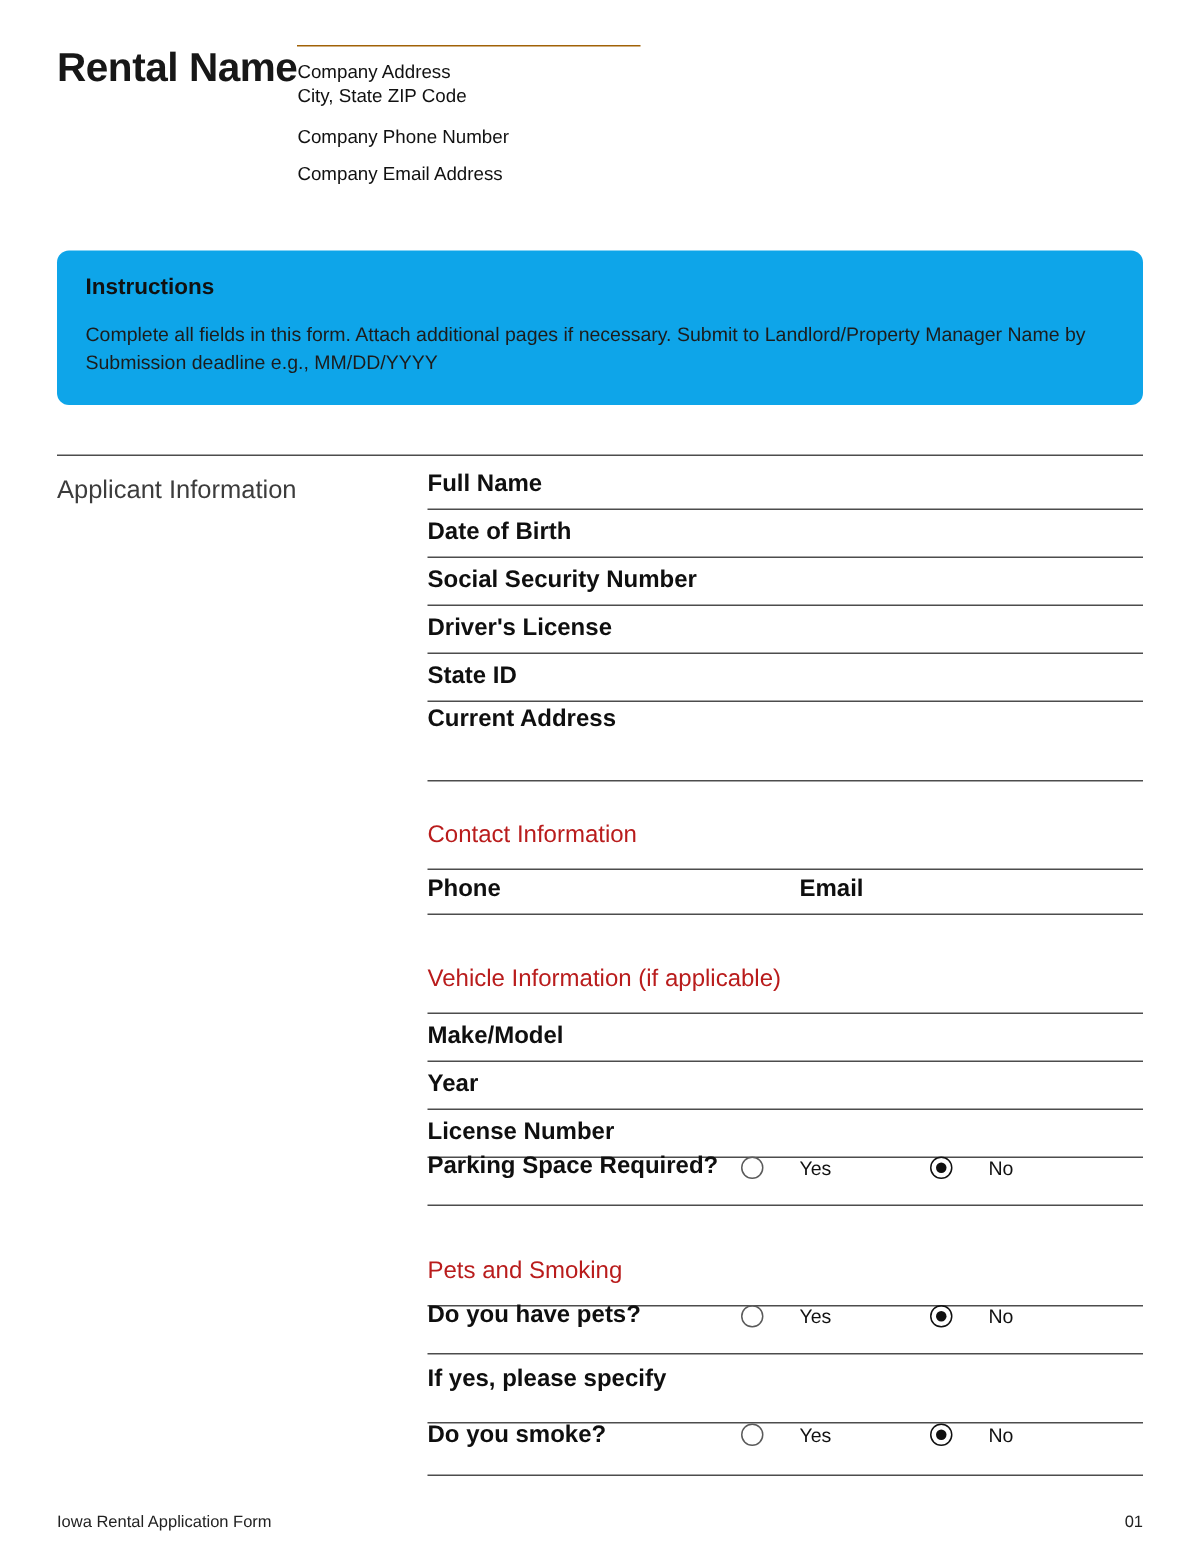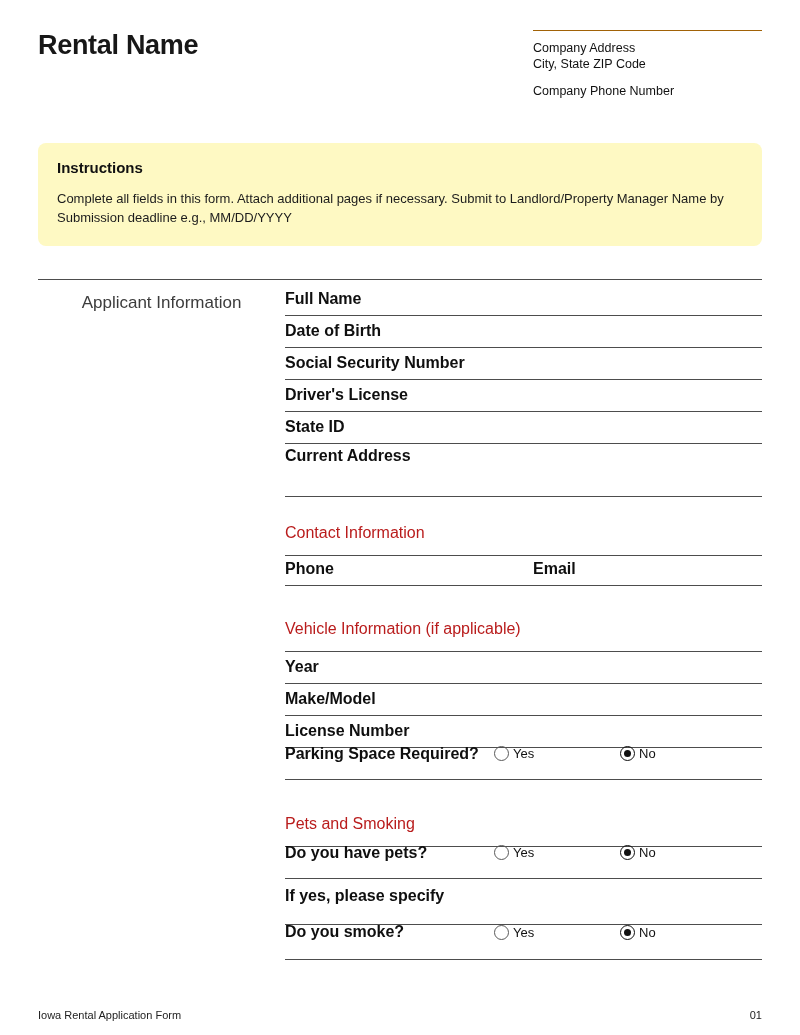--- a/index.html
+++ b/index.html
@@ -9,21 +9,21 @@
     width: 800px;
     height: 1035px;
     background: #ffffff;
     font-family: "Liberation Sans", sans-serif;
     color: #1a1a1a;
     padding: 0 38px;
     overflow: hidden;
   }
 
   
-  .header { display: flex; justify-content: space-between; align-items: flex-start; }
+  .header { display: flex; align-items: flex-start; }
   .page-title {
     margin: 30px 0 0;
     font-size: 27px;
     line-height: 31px;
     font-weight: 700;
     color: #171717;
     letter-spacing: -0.3px;
   }
   .company-block {
     width: 229px;
@@ -33,31 +33,31 @@
     font-size: 12.5px;
     line-height: 15.5px;
     color: #111;
   }
   .company-block .grp { margin-bottom: 12px; }
   .company-block .line { margin-bottom: 9px; }
 
   
   .instructions {
     margin-top: 34px;
-    background: #fef9c3;
+    background: #0ea5e9;
     border-radius: 8px;
     padding: 16px 19px 19px;
   }
   .instructions-heading { margin: 0 0 13px; font-size: 15px; font-weight: 700; color: #111; }
   .instructions-body { margin: 0; font-size: 13px; line-height: 19px; color: #1c1c1c; max-width: 688px; }
 
   
   .top-rule { border: 0; border-top: 1px solid #4d4d4d; margin: 33px 0 0; }
   .main { display: flex; align-items: flex-start; }
-  .side-col { width: 247px; flex: 0 0 247px; padding-top: 13px; text-align: center; }
+  .side-col { width: 247px; flex: 0 0 247px; padding-top: 13px; }
   .side-heading { font-size: 17px; color: #3c3c3c; line-height: 20px; }
   .form-col { flex: 1; min-width: 0; }
 
   
   .field-row {
     display: flex;
     align-items: flex-end;
     height: 32px;
     padding-bottom: 7px;
     border-bottom: 1px solid #4d4d4d;
@@ -81,21 +81,21 @@
     padding-bottom: 13px;
     border-bottom: 1px solid #4d4d4d;
   }
   .section-head.contact { margin-top: 27px; }
   .section-head.vehicle { margin-top: 34px; }
   .section-head.pets { margin-top: 35px; }
 
   
   .field-row.radio-row { align-items: center; padding-bottom: 19px; }
   .question-label { width: 209px; flex: 0 0 209px; }
-  .radio-option { display: flex; align-items: center; gap: 4px; cursor: pointer; }
+  .radio-option { display: flex; align-items: center; gap: 24px; cursor: pointer; }
   .radio-option.yes { width: 126px; flex: 0 0 126px; }
   .radio {
     width: 15px; height: 15px;
     border: 1.5px solid #5a5a5a;
     border-radius: 50%;
     display: inline-flex;
     align-items: center;
     justify-content: center;
     flex: 0 0 15px;
   }
@@ -125,20 +125,21 @@
 <div class="page">
 
   <div class="header">
     <h1 class="page-title">Rental Name</h1>
     <div class="company-block">
       <div class="grp">
         <div>Company Address</div>
         <div>City, State ZIP Code</div>
       </div>
       <div class="line">Company Phone Number</div>
+      <div class="line">Company Email Address</div>
     </div>
   </div>
 
   <div class="instructions">
     <h2 class="instructions-heading">Instructions</h2>
     <p class="instructions-body">Complete all fields in this form. Attach additional pages if necessary. Submit to Landlord/Property Manager Name by Submission deadline e.g., MM/DD/YYYY</p>
   </div>
 
   <hr class="top-rule">
 
@@ -182,25 +183,25 @@
           <span class="write-area"></span>
         </span>
         <span class="half second">
           <span class="field-label">Email</span>
           <span class="write-area"></span>
         </span>
       </div>
 
       <div class="section-head vehicle">Vehicle Information (if applicable)</div>
       <div class="field-row">
+        <span class="field-label">Make/Model</span>
+        <span class="write-area"></span>
+      </div>
+      <div class="field-row">
         <span class="field-label">Year</span>
-        <span class="write-area"></span>
-      </div>
-      <div class="field-row">
-        <span class="field-label">Make/Model</span>
         <span class="write-area"></span>
       </div>
       <div class="field-row">
         <span class="field-label">License Number</span>
         <span class="write-area"></span>
       </div>
       <div class="field-row radio-row">
         <span class="field-label question-label">Parking Space Required?</span>
         <span class="radio-option yes">
           <span class="radio" data-checked="false"></span>

